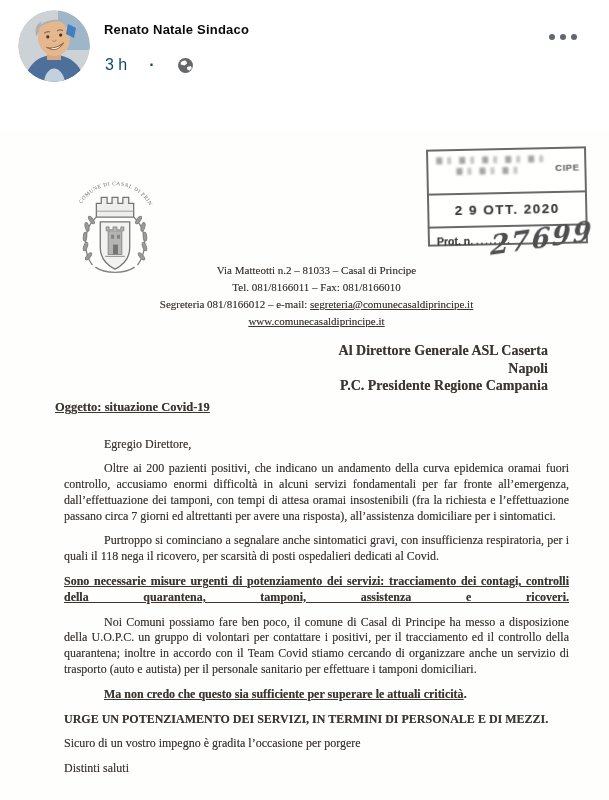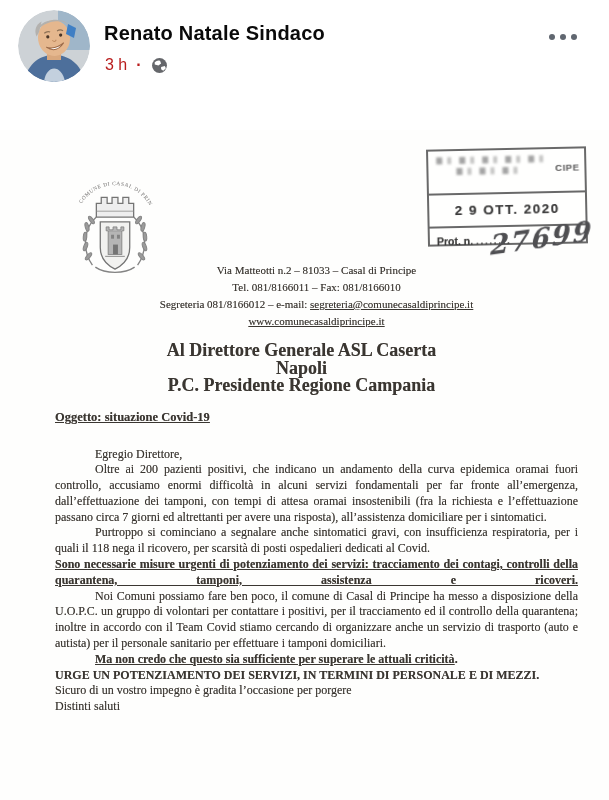--- a/index.html
+++ b/index.html
@@ -4,24 +4,24 @@
 <style>
   html,body{margin:0;padding:0;}
   body{
     width:609px;height:800px;background:#ffffff;overflow:hidden;position:relative;
     font-family:"Liberation Sans", sans-serif;
   }
   
   .post-header{position:relative;height:130px;background:#fff;}
   .avatar{position:absolute;left:18px;top:10px;width:72px;height:72px;border-radius:50%;
     overflow:hidden;cursor:pointer;}
-  .author{position:absolute;left:104px;top:22px;font-size:20px;font-weight:700;color:#0a0a0a;
+  .author{position:absolute;left:104px;top:22px;font-size:13px;font-weight:700;color:#0a0a0a;
     letter-spacing:.2px;cursor:pointer;}
-  .meta{position:absolute;left:105px;top:56px;display:flex;align-items:center;gap:9px;
-    font-size:16px;color:#b91c1c;}
+  .meta{position:absolute;left:105px;top:56px;display:flex;align-items:center;gap:22px;
+    font-size:16px;color:#0c4a6e;}
   .meta .sep{font-weight:700;}
   .more-btn{position:absolute;right:30px;top:28px;display:flex;gap:5px;padding:6px 2px;
     cursor:pointer;background:none;border:none;}
   .more-btn .dot{width:6px;height:6px;border-radius:50%;background:#606770;}
   
   .doc{position:absolute;left:0;top:130px;width:609px;height:670px;background:#fefefd;
     font-family:"Liberation Serif", serif;font-size:12px;color:#3a3631;
     text-shadow:0 0 .6px rgba(70,64,58,.55);}
   .doc-content{padding:0 31px 0 55px;}
   
@@ -45,28 +45,28 @@
     box-sizing:border-box;padding:7px 4px 0 7px;font-family:"Liberation Sans",sans-serif;
     font-weight:700;font-size:10.5px;color:#3b3b3b;}
   .prot-dots{letter-spacing:1.5px;color:#4a4a4a;}
   .handwriting{position:absolute;left:60px;bottom:-3px;font-family:"DejaVu Serif",serif;
     font-style:italic;font-size:27px;color:#4f4f52;transform:rotate(-7deg) skewX(-10deg);
     letter-spacing:2px;text-shadow:none;}
   
   .letterhead{padding-top:132px;text-align:center;line-height:17px;font-size:11px;}
   .letterhead .u{text-decoration:underline;}
   
-  .recipients{margin-top:12px;padding-right:30px;text-align:center;font-weight:700;
-    font-size:18px;line-height:17.5px;}
-  
-  .subject{margin-top:14px;font-weight:700;font-size:12.5px;line-height:17px;
+  .recipients{margin-top:12px;padding-right:30px;text-align:right;font-weight:700;
+    font-size:14px;line-height:17.5px;}
+  
+  .subject{margin-top:4px;font-weight:700;font-size:12.5px;line-height:17px;
     text-decoration:underline;}
   
   .letter-body{margin-top:21px;line-height:15.8px;}
-  .letter-body p{margin:0;}
+  .letter-body p{margin:9px;}
   .indent{text-indent:40px;}
   .just{text-align:justify;}
   .emph-just{font-weight:700;text-decoration:underline;text-align:justify;
     text-align-last:justify;}
   .bold{font-weight:700;}
   .bu{font-weight:700;text-decoration:underline;}
 </style>
 </head>
 <body>
 

